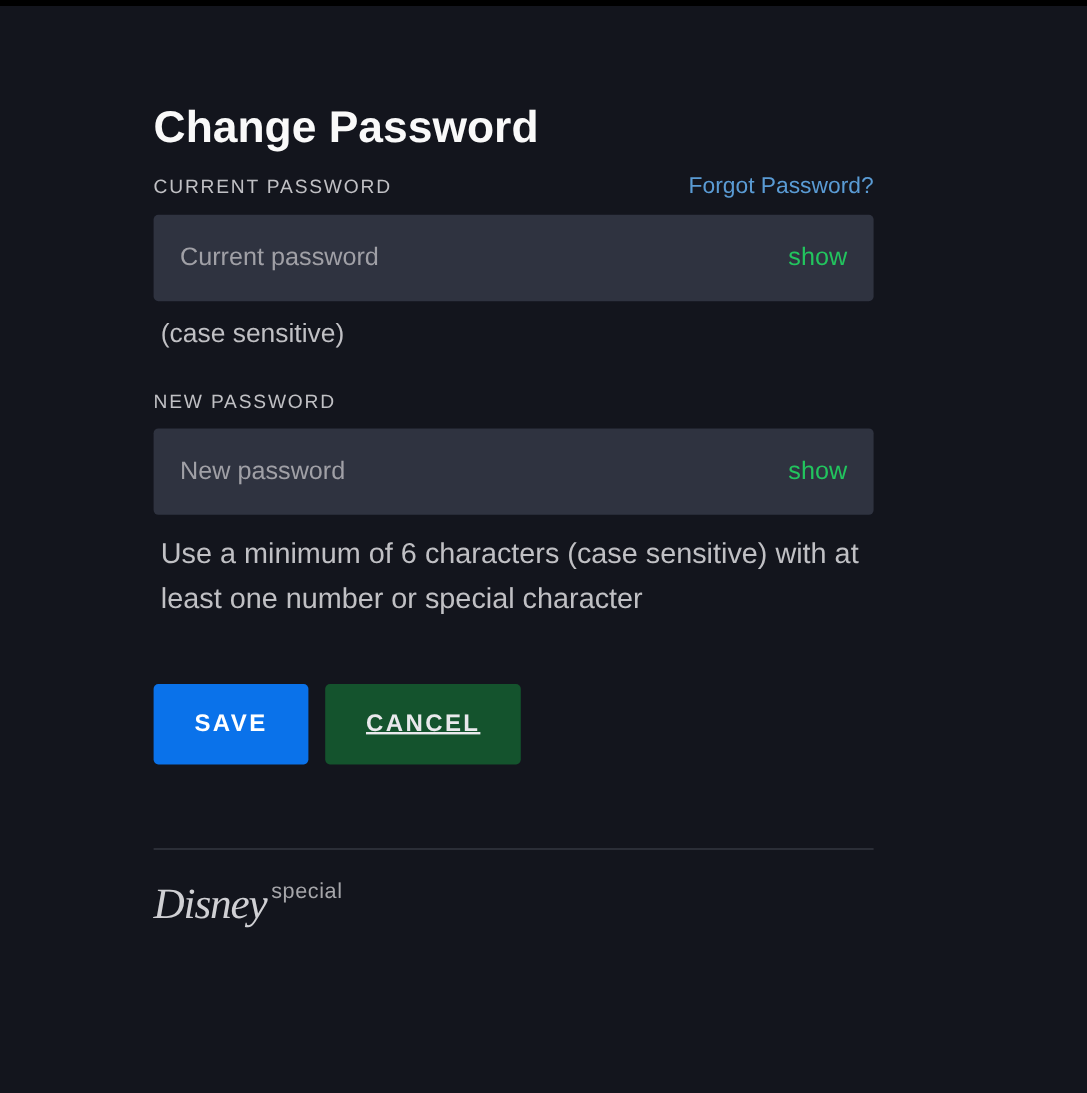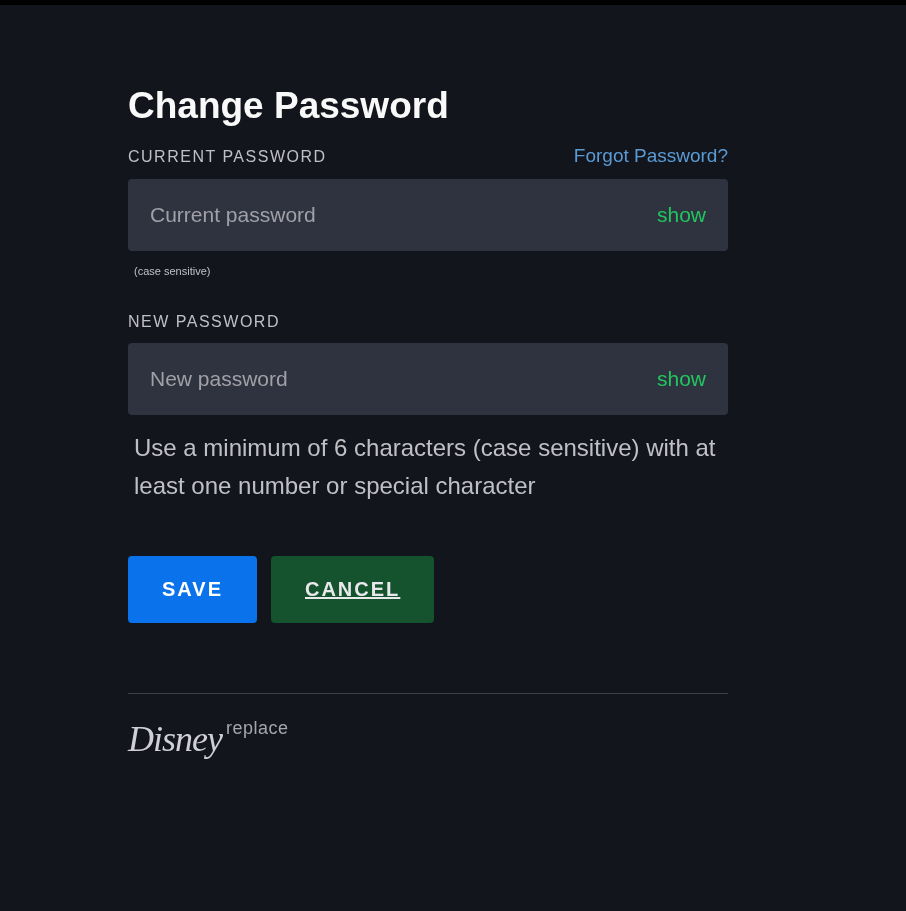--- a/index.html
+++ b/index.html
@@ -77,21 +77,21 @@
       transform: translateY(-50%);
       color: #22c55e;
       font-size: 21px;
       cursor: pointer;
       background: none;
       border: none;
       font-family: inherit;
     }
     .helper-text {
       color: #c0c0c4;
-      font-size: 11px;
+      font-size: 22px;
       margin-bottom: 36px;
       padding-left: 6px;
     }
     .helper-text-wide {
       color: #c0c0c4;
       font-size: 24px;
       line-height: 1.6;
       margin-bottom: 50px;
       padding-left: 6px;
     }
@@ -178,16 +178,16 @@
 
   <div class="button-row">
     <button class="btn btn-primary">SAVE</button>
     <button class="btn btn-secondary">CANCEL</button>
   </div>
 
   <hr class="divider">
 
   <div class="footer-logo">
     <span class="logo-disney">Disney</span>
-    <span class="logo-account">replace</span>
+    <span class="logo-account">special</span>
   </div>
 
 </div>
 
 </body></html>

